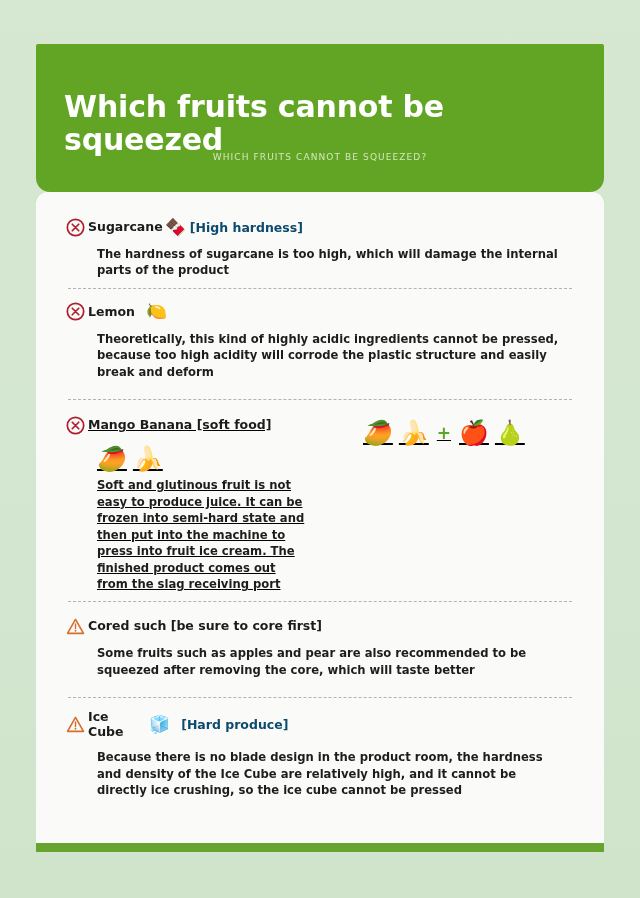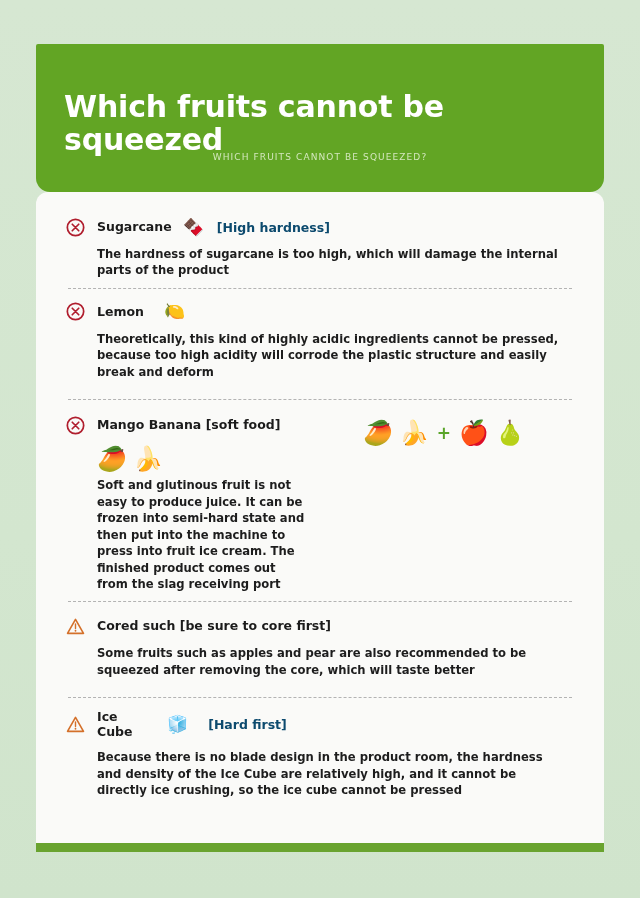--- a/index.html
+++ b/index.html
@@ -92,21 +92,21 @@
   }
   .sep {
     border-top: 1px dashed #b3b3b3;
     margin: 0 2px 0 2px;
     height: 0;
   }
 
   .row-head {
     display: flex;
     align-items: center;
-    gap: 12px;
+    gap: 3px;
     min-height: 26px;
   }
 
   
   .ico {
     flex: 0 0 auto;
     display: inline-block;
     line-height: 0;
   }
   .ico svg { display: block; }
@@ -215,21 +215,21 @@
             </svg>
           </span>
           <span class="head-text">Lemon</span>
           <span class="emoji" style="margin-left:8px;">🍋</span>
           <span class="head-bracket"></span>
         </div>
         <div class="body-text">Theoretically, this kind of highly acidic ingredients cannot be pressed, because too high acidity will corrode the plastic structure and easily break and deform</div>
       </div>
       <div class="sep" style="margin-top:10px;"></div>
 
-      <div class="two-col" style="padding-top:12px;">
+      <div class="two-col" style="padding-top:12px;text-decoration:underline;">
 
         <div class="col col-left">
           <div class="row-head">
             <span class="ico">
               <svg width="19" height="19" viewBox="0 0 20 20">
                 <circle cx="10" cy="10" r="8.6" fill="none" stroke="#b01e2e" stroke-width="1.8"></circle>
                 <path d="M6.6 6.6 L13.4 13.4 M13.4 6.6 L6.6 13.4" stroke="#b01e2e" stroke-width="1.8" stroke-linecap="round"></path>
               </svg>
             </span>
             <span class="head-text">Mango Banana [soft food]</span>
@@ -273,21 +273,21 @@
         <div class="row-head" style="align-items:center;">
           <span class="ico">
             <svg width="19" height="19" viewBox="0 0 20 20">
               <path d="M10 2.6 L18.4 17.2 L1.6 17.2 Z" fill="none" stroke="#d4702a" stroke-width="1.7" stroke-linejoin="round"></path>
               <path d="M10 7.4 L10 12.2" stroke="#d4702a" stroke-width="1.5" stroke-linecap="round"></path>
               <circle cx="10" cy="14.5" r="0.95" fill="#d4702a"></circle>
             </svg>
           </span>
           <span class="head-text wrap">Ice Cube</span>
           <span class="emoji ice-emoji">🧊</span>
-          <span class="head-bracket">[Hard first]</span>
+          <span class="head-bracket">[Hard produce]</span>
         </div>
         <div class="body-text" style="margin-top:10px;">Because there is no blade design in the product room, the hardness and density of the Ice Cube are relatively high, and it cannot be directly ice crushing, so the ice cube cannot be pressed</div>
       </div>
 
     </div>
   </div>
 
   <div class="card-footer-bar"></div>
 
 </div>

